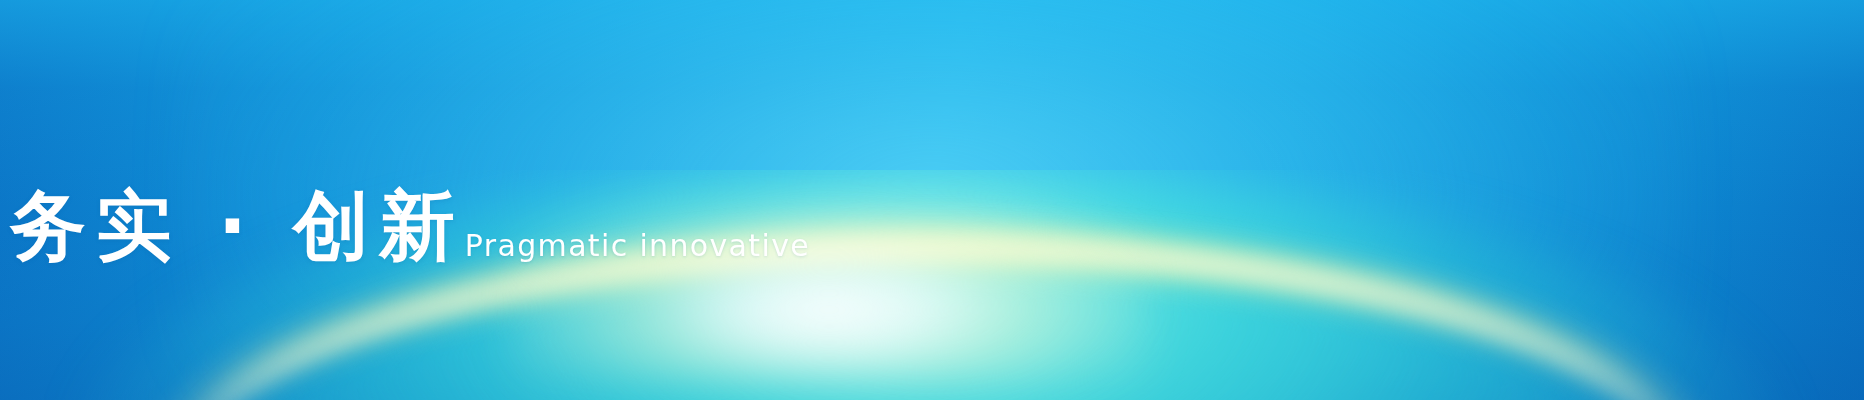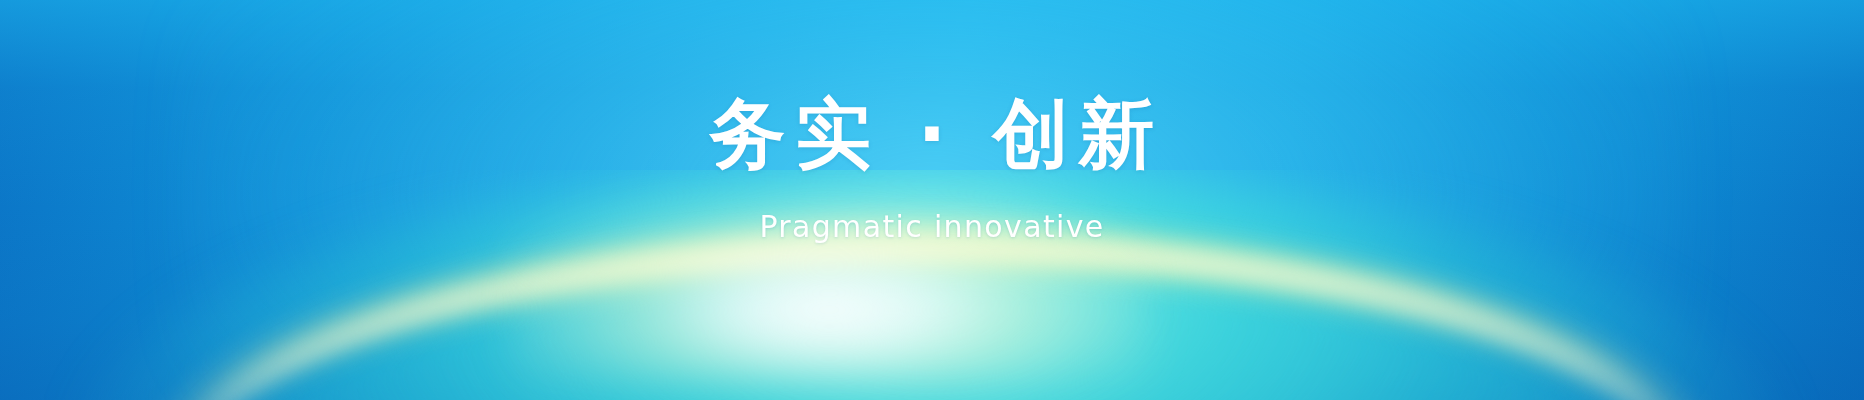--- a/index.html
+++ b/index.html
@@ -154,24 +154,24 @@
         rgba(35,176,212,0.00) 80%);
     filter: blur(22px);
   }
 
   
 
   .content {
     position: absolute;
     inset: 0;
     display: flex;
-    flex-direction: column;
+    flex-direction: row;
     align-items: center;
     justify-content: flex-start;
-    padding-top: 96px;
+    padding-top: 52px;
     box-sizing: border-box;
   }
 
   .headline {
     color: #ffffff;
     font-size: 76px;
     line-height: 1;
     font-weight: 700;
     letter-spacing: 0.13em;
     text-indent: 0.13em;

